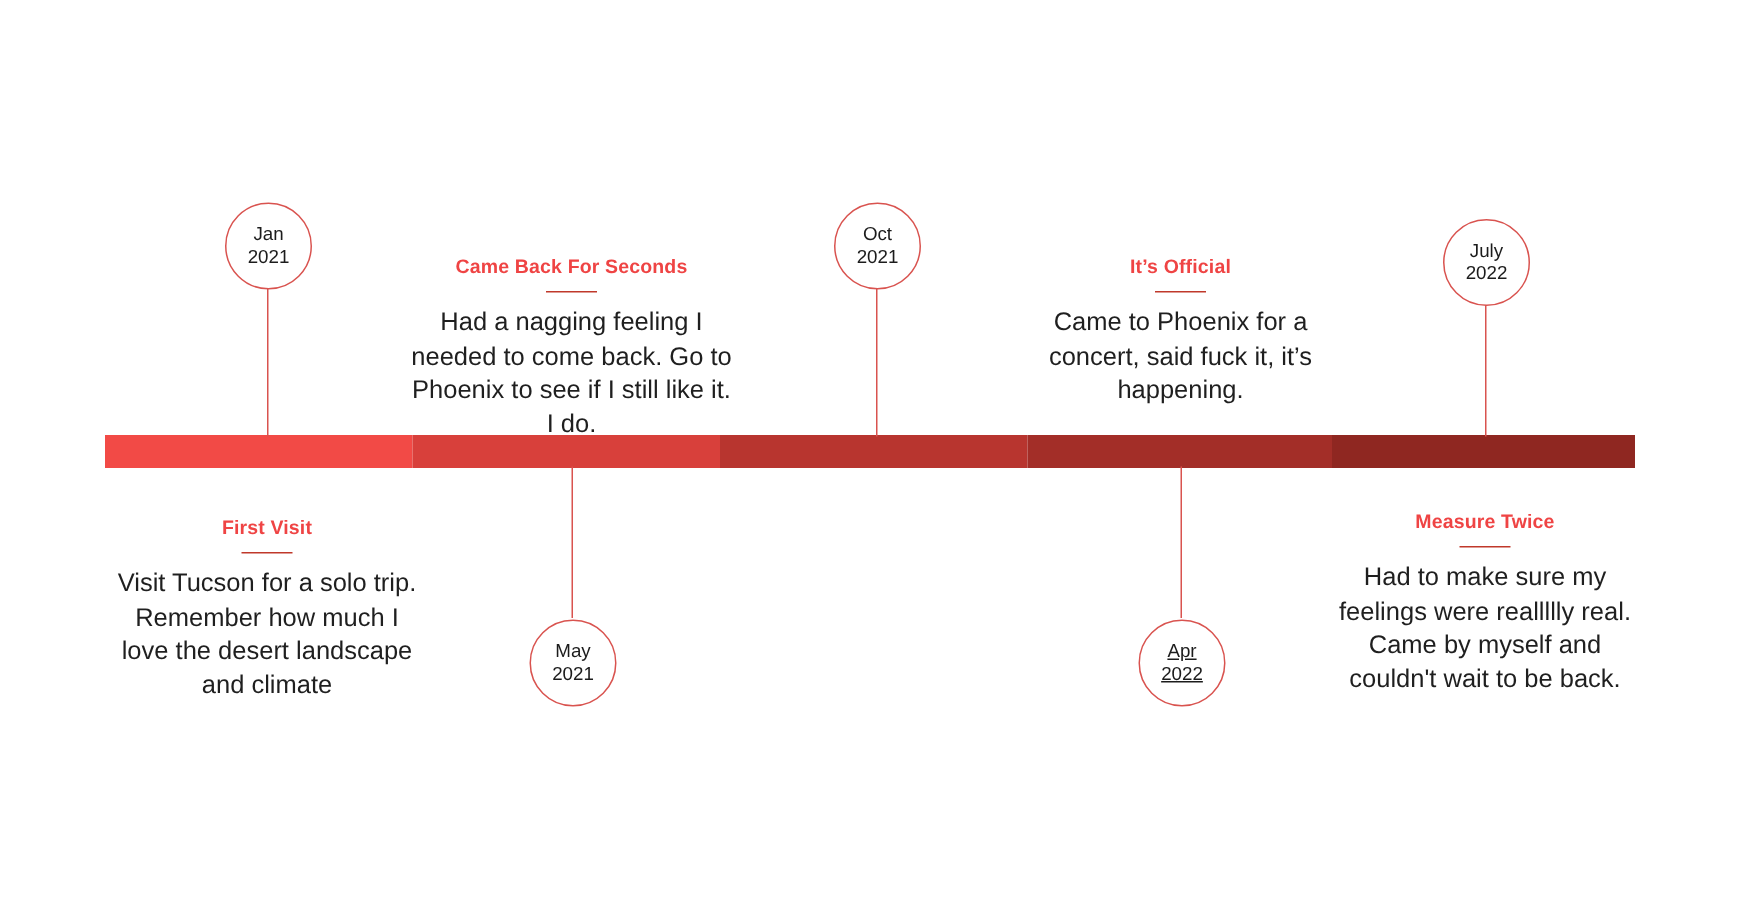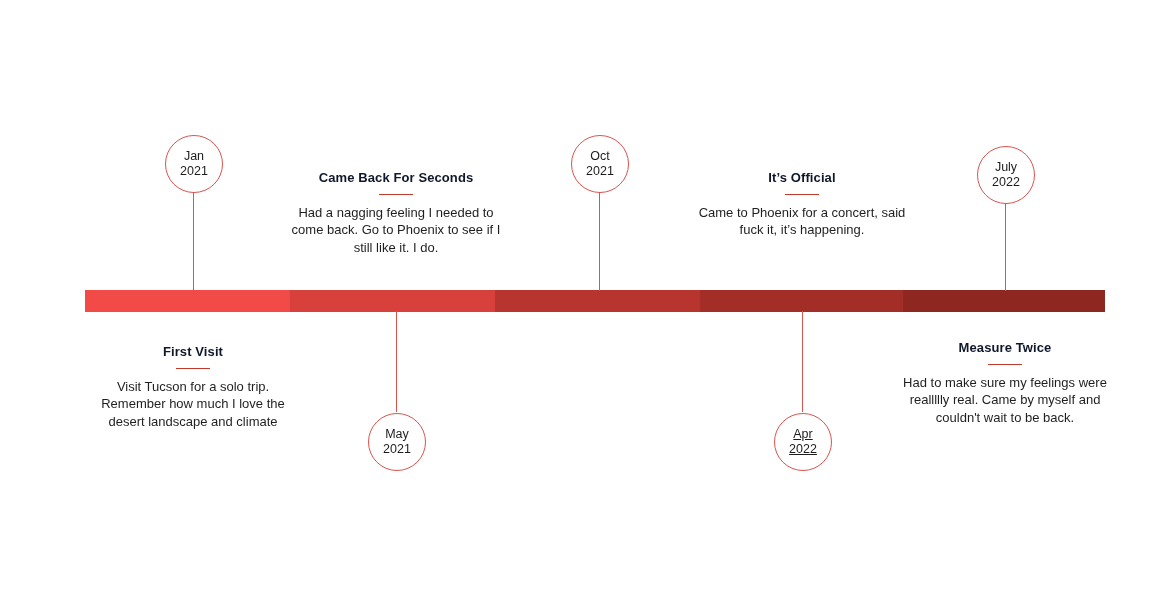--- a/index.html
+++ b/index.html
@@ -13,21 +13,20 @@
     position: relative;
     overflow: hidden;
     font-family: "Liberation Sans", sans-serif;
     color: #222222;
     -webkit-font-smoothing: antialiased;
   }
 
   #timeline-canvas {
     position: absolute;
     inset: 0;
-    margin-left: 15px;
   }
 
   
   .bar {
     position: absolute;
     left: 70px;
     top: 290px;
     width: 1020px;
     height: 22px;
     display: flex;
@@ -63,34 +62,34 @@
   .date-circle span { display: block; text-align: center; }
 
   
   .event {
     position: absolute;
     text-align: center;
   }
   .event-title {
     font-size: 13px;
     font-weight: bold;
-    color: #0f172a;
+    color: #ef4444;
     letter-spacing: .1px;
     margin: 0;
     white-space: nowrap;
   }
   .event-rule {
     width: 34px;
     height: 1px;
     background: #c0392b;
     margin: 9px auto 9px auto;
     border: 0;
   }
   .event-desc {
-    font-size: 13px;
+    font-size: 17px;
     line-height: 1.33;
     color: #1f1f1f;
     margin: 0;
   }
 </style>
 </head>
 <body>
 
 <div id="timeline-canvas">
 

